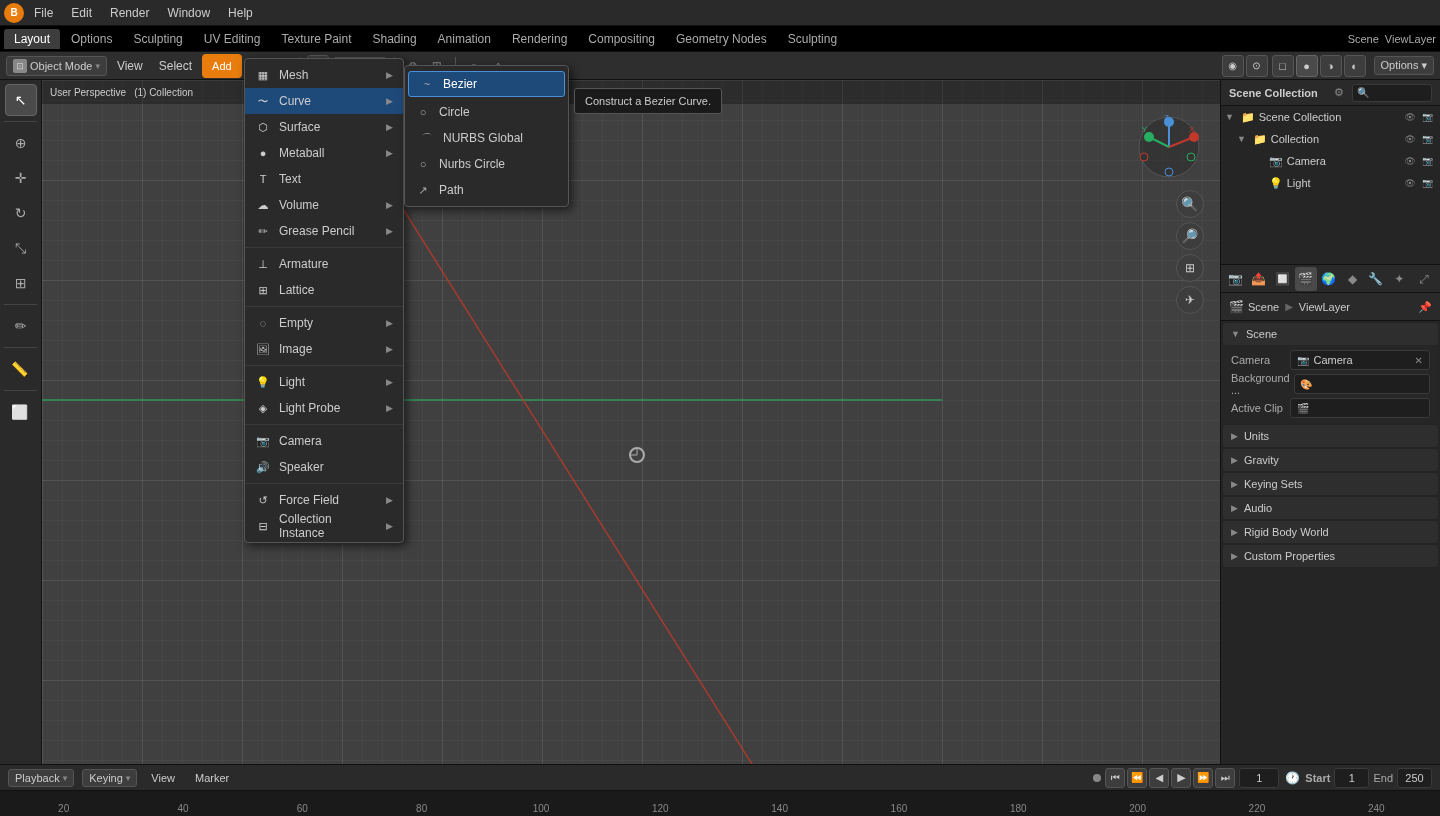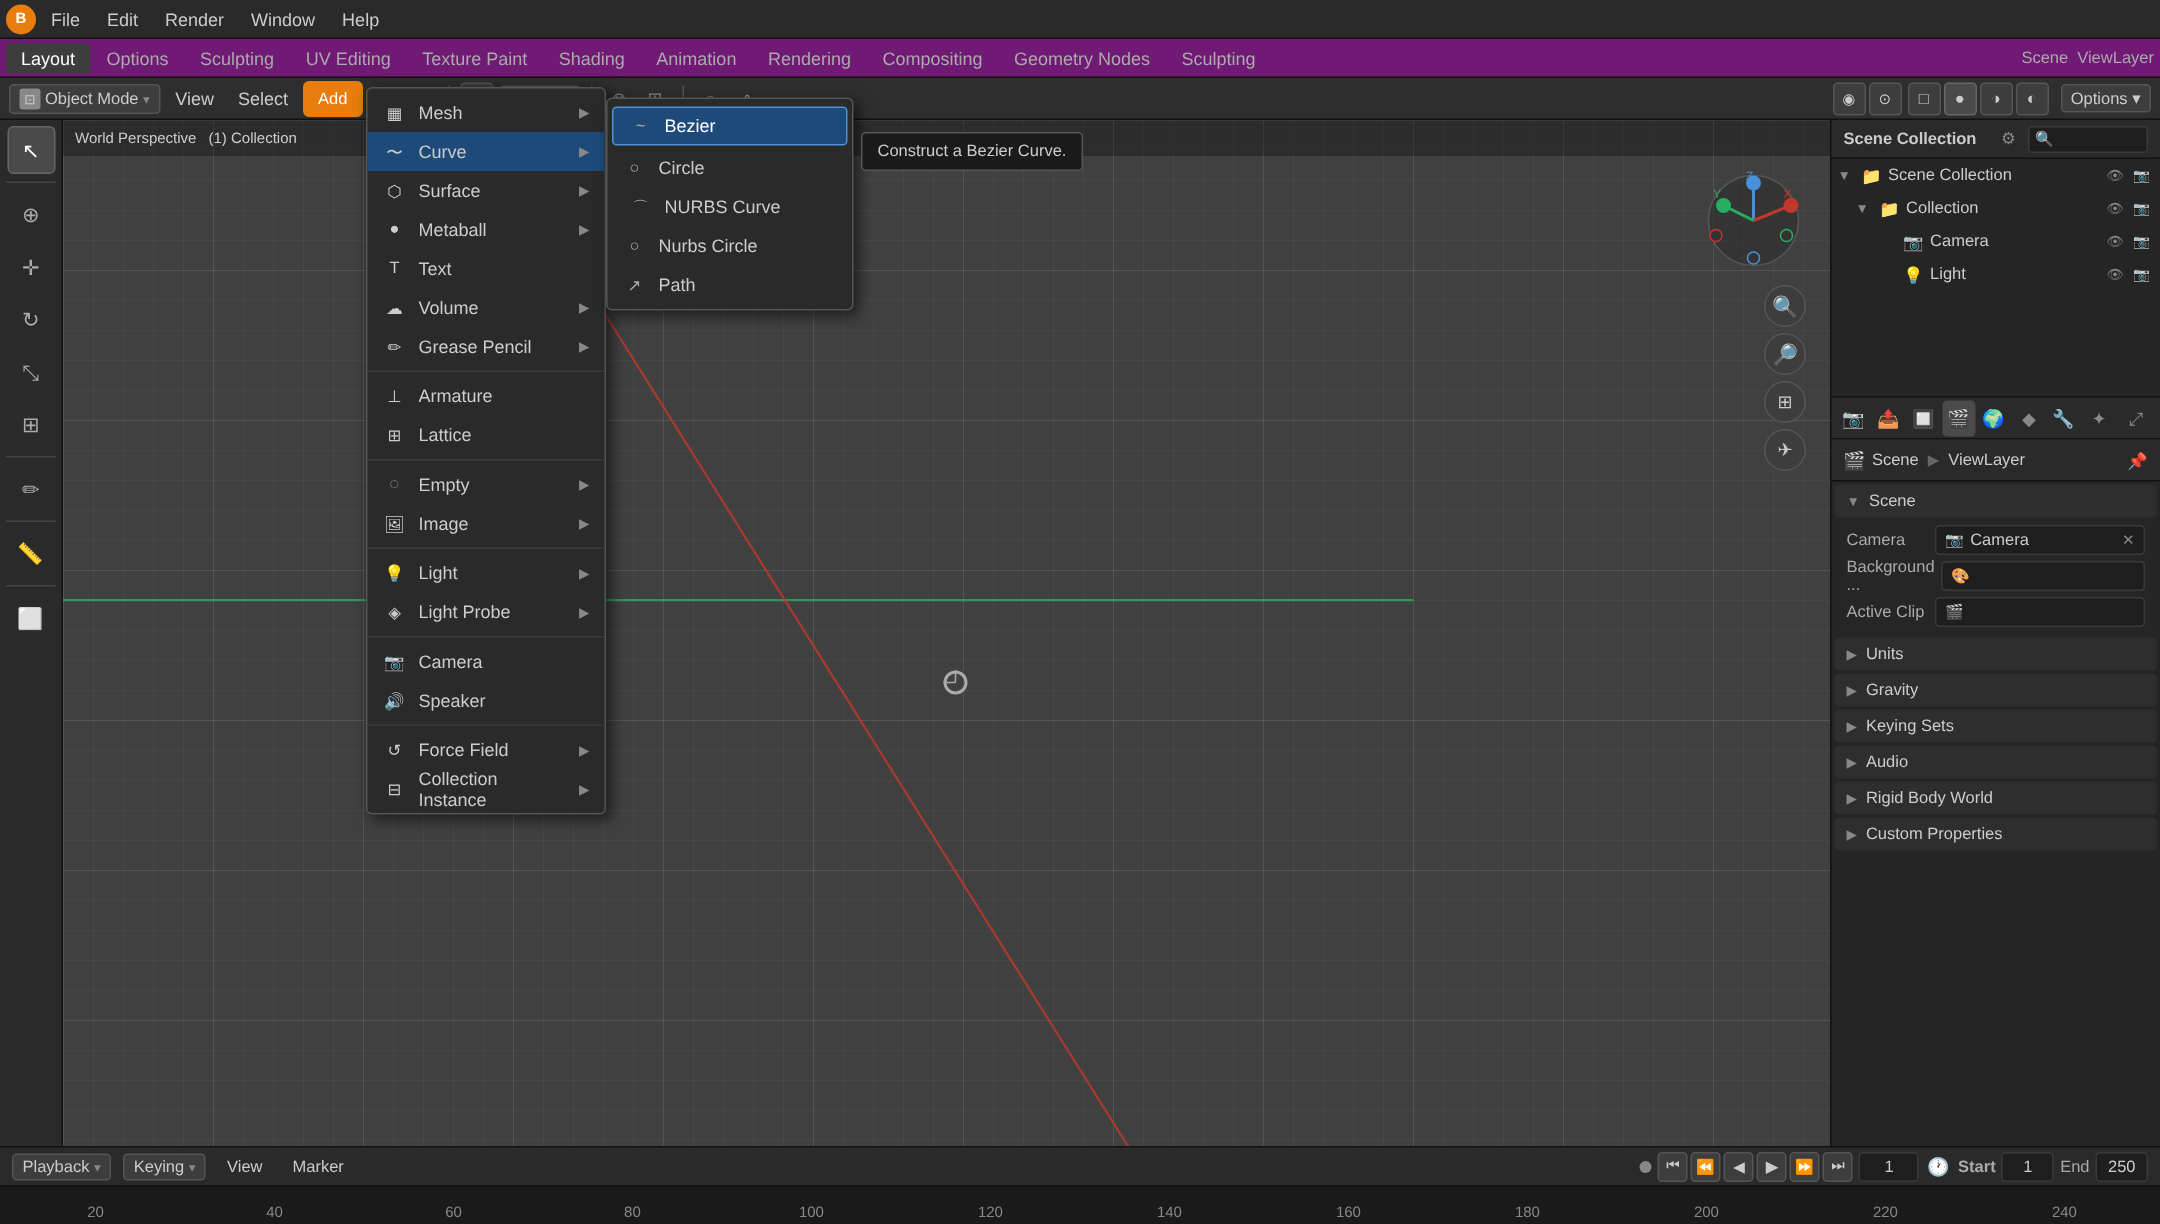--- a/index.html
+++ b/index.html
@@ -3,21 +3,21 @@
   <meta charset="utf-8">
   <style>
     * { box-sizing: border-box; margin: 0; padding: 0; }
     body { background: #1a1a1a; color: #ccc; font-family: 'Segoe UI', sans-serif; font-size: 12px; width: 1440px; height: 816px; overflow: hidden; position: relative; }
 
     
     #top-menu { display: flex; align-items: center; height: 26px; background: #2a2a2a; border-bottom: 1px solid #111; padding: 0 4px; gap: 2px; }
     .menu-item { padding: 2px 8px; cursor: pointer; border-radius: 3px; font-size: 12px; color: #ccc; }
 
     
-    #workspace-tabs { display: flex; align-items: center; height: 26px; background: #701a75; border-bottom: 1px solid #111; padding: 0 4px; gap: 1px; }
+    #workspace-tabs { display: flex; align-items: center; height: 26px; background: #000000; border-bottom: 1px solid #111; padding: 0 4px; gap: 1px; }
     .workspace-tab { padding: 3px 10px; cursor: pointer; border-radius: 3px 3px 0 0; font-size: 12px; color: #aaa; }
     .workspace-tab.active { background: #3d3d3d; color: #fff; }
 
     
     #toolbar-row { display: flex; align-items: center; height: 28px; background: #2e2e2e; border-bottom: 1px solid #111; padding: 0 6px; gap: 4px; }
     .tb-btn { padding: 4px 8px; background: #3d3d3d; border: 1px solid #555; border-radius: 3px; cursor: pointer; color: #ccc; font-size: 11px; }
     .tb-separator { width: 1px; height: 18px; background: #555; margin: 0 3px; }
     .tb-dropdown { display: flex; align-items: center; gap: 3px; padding: 2px 6px; background: #3d3d3d; border: 1px solid #555; border-radius: 3px; cursor: pointer; font-size: 11px; }
 
     
@@ -210,21 +210,21 @@
     <div class="tool-separator"></div>
     <div class="tool-icon">📏</div>
     <div class="tool-separator"></div>
     <div class="tool-icon">⬜</div>
   </div>
 
   <div id="viewport" style="position:relative;flex:1;overflow:hidden;">
     <div class="viewport-bg grid-bg"></div>
 
     <div id="viewport-header">
-      <span style="font-size:10px;color:#ccc;">World Perspective</span>
+      <span style="font-size:10px;color:#ccc;">User Perspective</span>
       <span style="font-size:10px;color:#ccc;">(1) Collection</span>
     </div>
 
     <svg style="position:absolute;top:0;left:0;width:100%;height:100%;pointer-events:none;">
 
       <line x1="0" y1="320" x2="900" y2="320" stroke="#27ae60" stroke-width="1.5" opacity="0.8"></line>
 
       <line x1="280" y1="0" x2="720" y2="700" stroke="#c0392b" stroke-width="1.5" opacity="0.8"></line>
     </svg>
 
@@ -581,21 +581,21 @@
     <span>Bezier</span>
   </div>
 
   <div class="menu-section-item">
     <span style="width:16px;height:16px;display:flex;align-items:center;justify-content:center;font-size:11px;color:#aaa;">○</span>
     <span>Circle</span>
   </div>
 
   <div class="menu-section-item" style="padding-left:14px;">
     <span style="width:16px;height:16px;display:flex;align-items:center;justify-content:center;font-size:11px;color:#aaa;flex-shrink:0;">⌒</span>
-    <span>NURBS Curve</span>
+    <span>NURBS Global</span>
   </div>
 
   <div class="menu-section-item">
     <span style="width:16px;height:16px;display:flex;align-items:center;justify-content:center;font-size:11px;color:#aaa;">○</span>
     <span>Nurbs Circle</span>
   </div>
 
   <div class="menu-section-item">
     <span style="width:16px;height:16px;display:flex;align-items:center;justify-content:center;font-size:11px;color:#aaa;">↗</span>
     <span>Path</span>

